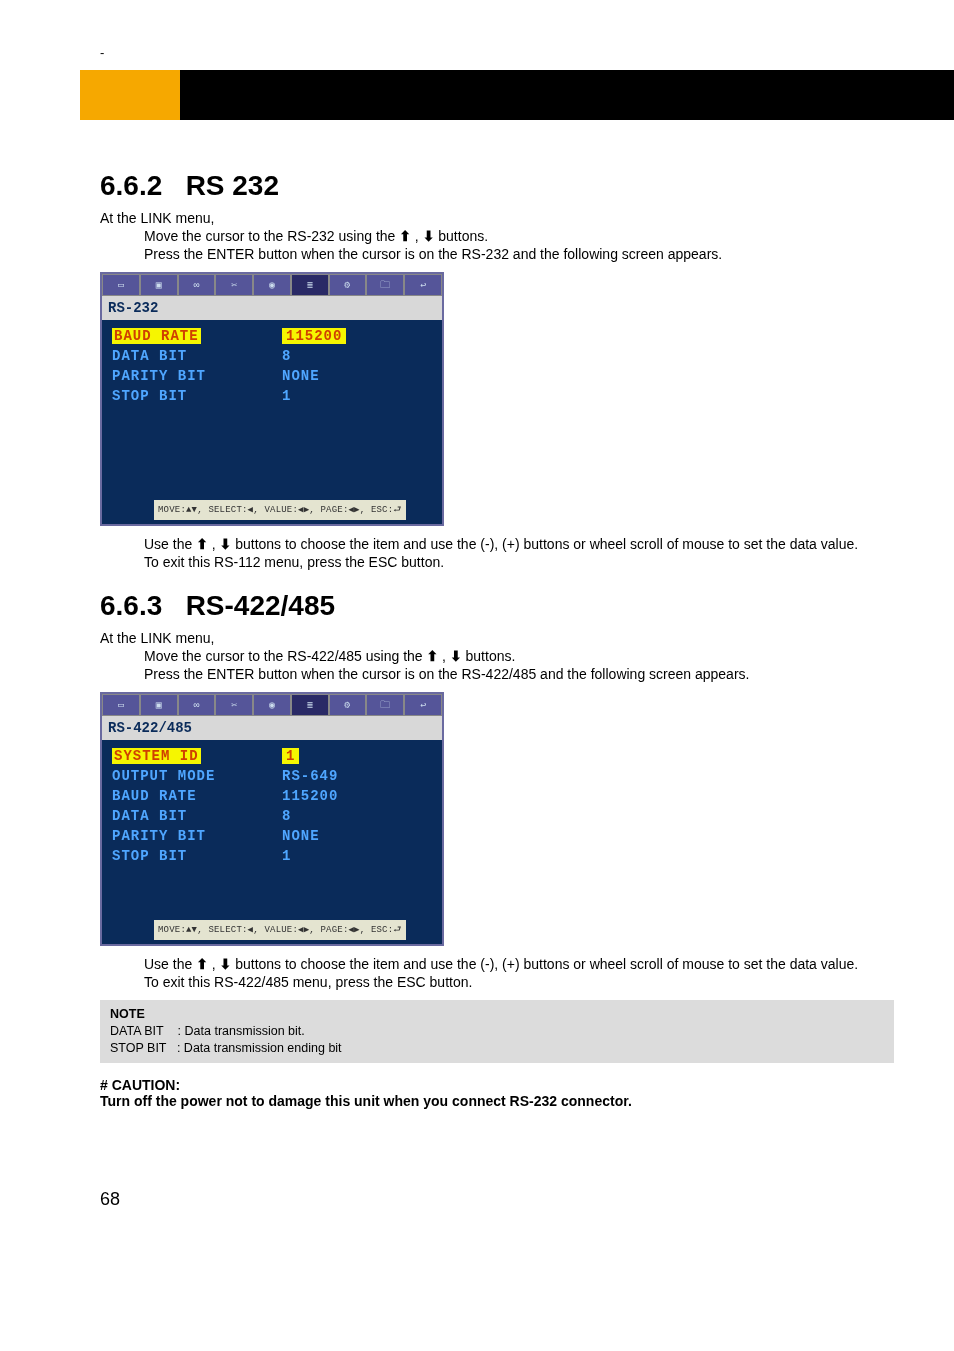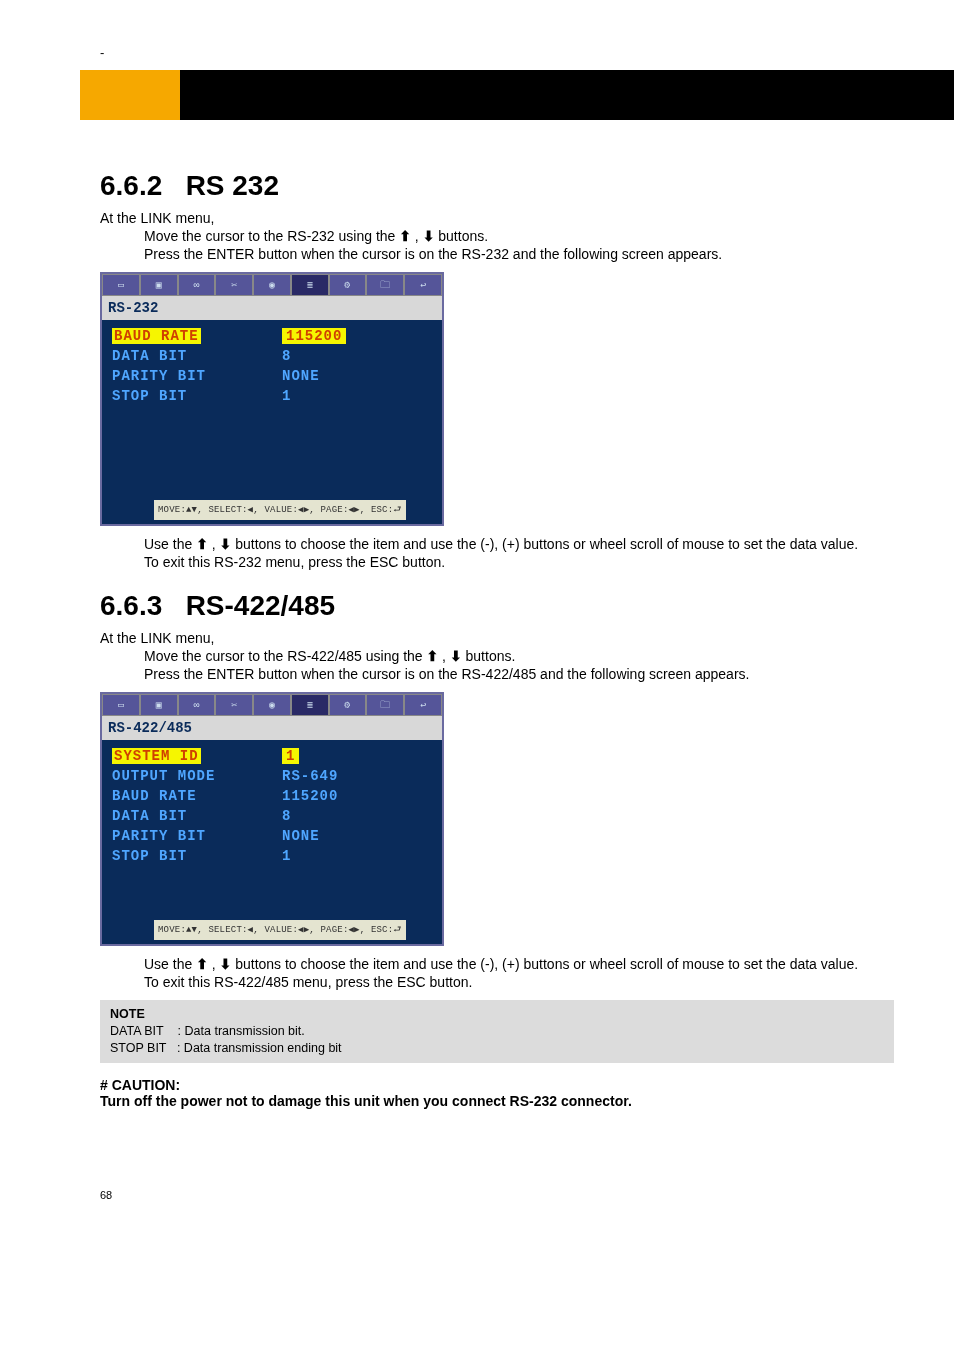--- a/index.html
+++ b/index.html
@@ -137,21 +137,21 @@
   }
   .note-title {
     font-weight: bold;
   }
   .caution {
     margin-top: 14px;
     font-weight: bold;
   }
   .page-num {
     margin-top: 80px;
-    font-size: 11px;
+    font-size: 18px;
   }
 </style>
 </head>
 <body>
 
 <div class="header-bar">
   <div class="header-dash">-</div>
   <div class="orange-block"></div>
   <div class="black-block"></div>
 </div>
@@ -199,21 +199,21 @@
         <span class="osd-label">STOP BIT</span>
         <span class="osd-val">1</span>
       </div>
       <div class="osd-status">MOVE:▲▼, SELECT:◀, VALUE:◀▶, PAGE:◀▶, ESC:⮐</div>
     </div>
   </div>
 
   <p class="indent1">
     <span>Use the </span><span class="arrow">⬆</span><span> , </span><span class="arrow">⬇</span><span> buttons to choose the item and use the (-), (+) buttons or wheel scroll of mouse to set the data value.</span>
   </p>
-  <p class="indent1">To exit this RS-232 menu, press the ESC button.</p>
+  <p class="indent1">To exit this RS-112 menu, press the ESC button.</p>
 
   <h2 class="section">
     <span>6.6.3</span>&nbsp;&nbsp;
     <span>RS-422/485</span>
   </h2>
 
   <p class="lead">At the LINK menu,</p>
   <p class="indent1">
     <span>Move the cursor to the RS-422/485 using the </span><span class="arrow">⬆</span><span> , </span><span class="arrow">⬇</span><span> buttons.</span>
   </p>

